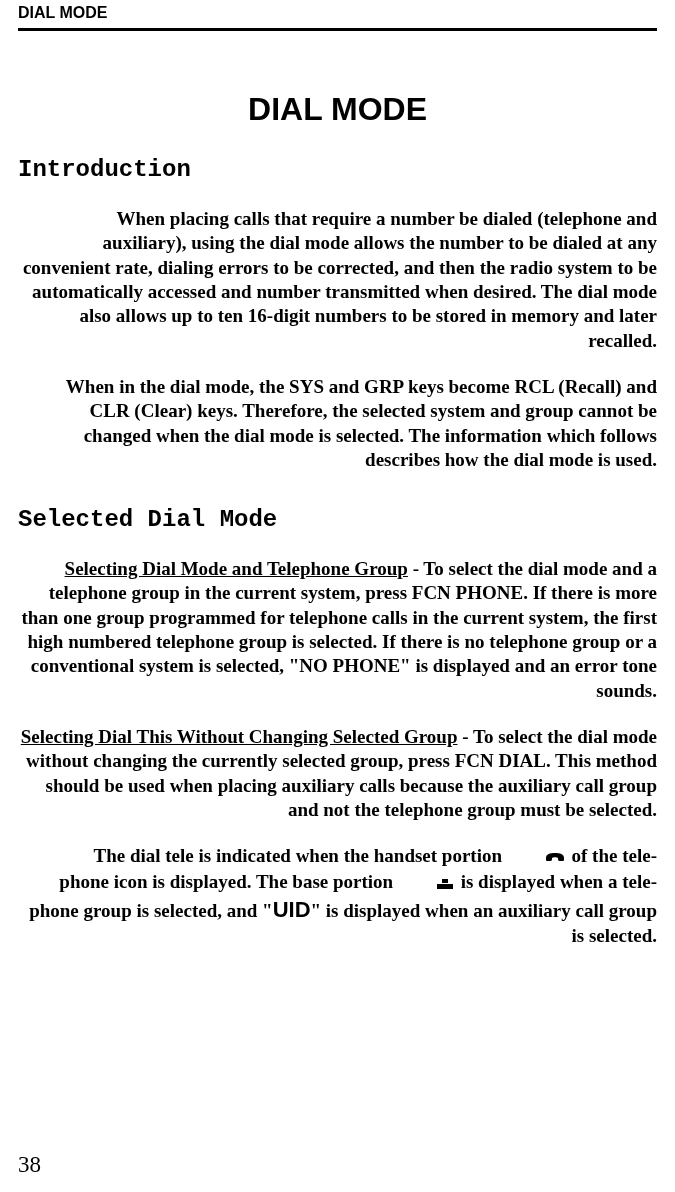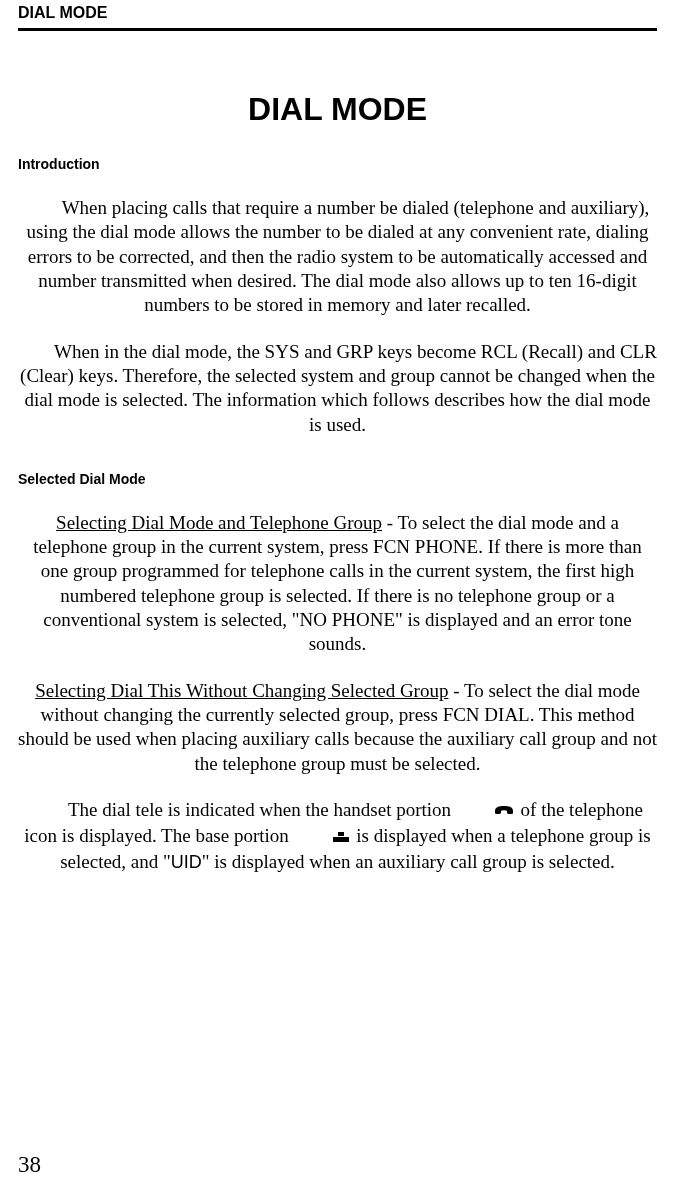--- a/index.html
+++ b/index.html
@@ -25,37 +25,38 @@
       margin-bottom: 60px;
     }
     .title {
       font-family: Arial, Helvetica, sans-serif;
       font-weight: 700;
       font-size: 32px;
       text-align: center;
       margin-bottom: 28px;
     }
     .section-head {
-      font-family: Liberation Sans, sans-serif;
+      font-family: Liberation Mono, monospace;
       font-weight: 700;
-      font-size: 14px;
+      font-size: 24px;
       margin-bottom: 24px;
     }
     .section-gap-top { margin-top: 34px; }
     .para {
       font-size: 19px;
       line-height: 1.28;
       margin-bottom: 22px;
-      text-align: center;
+      text-align: right;
+      font-weight: bold;
     }
     .indent { text-indent: 36px; }
     .u { text-decoration: underline; margin-top: 28px; }
     .uid {
       font-family: Arial, Helvetica, sans-serif;
-      font-size: 18px;
+      font-size: 22px;
     }
     .icon {
       display: inline-block;
       vertical-align: middle;
       margin: 0 2px;
     }
     .page-num {
       position: absolute;
       bottom: 14px;
       left: 18px;

